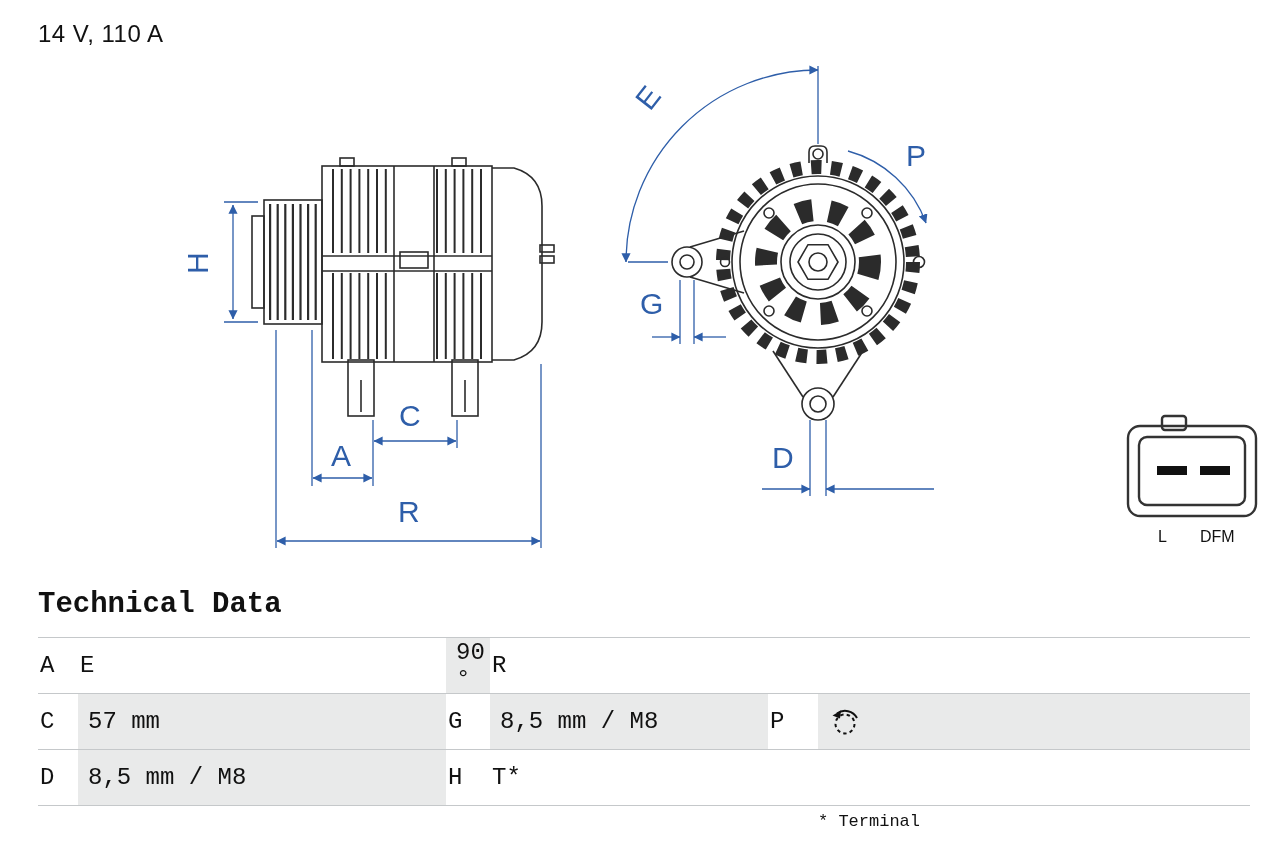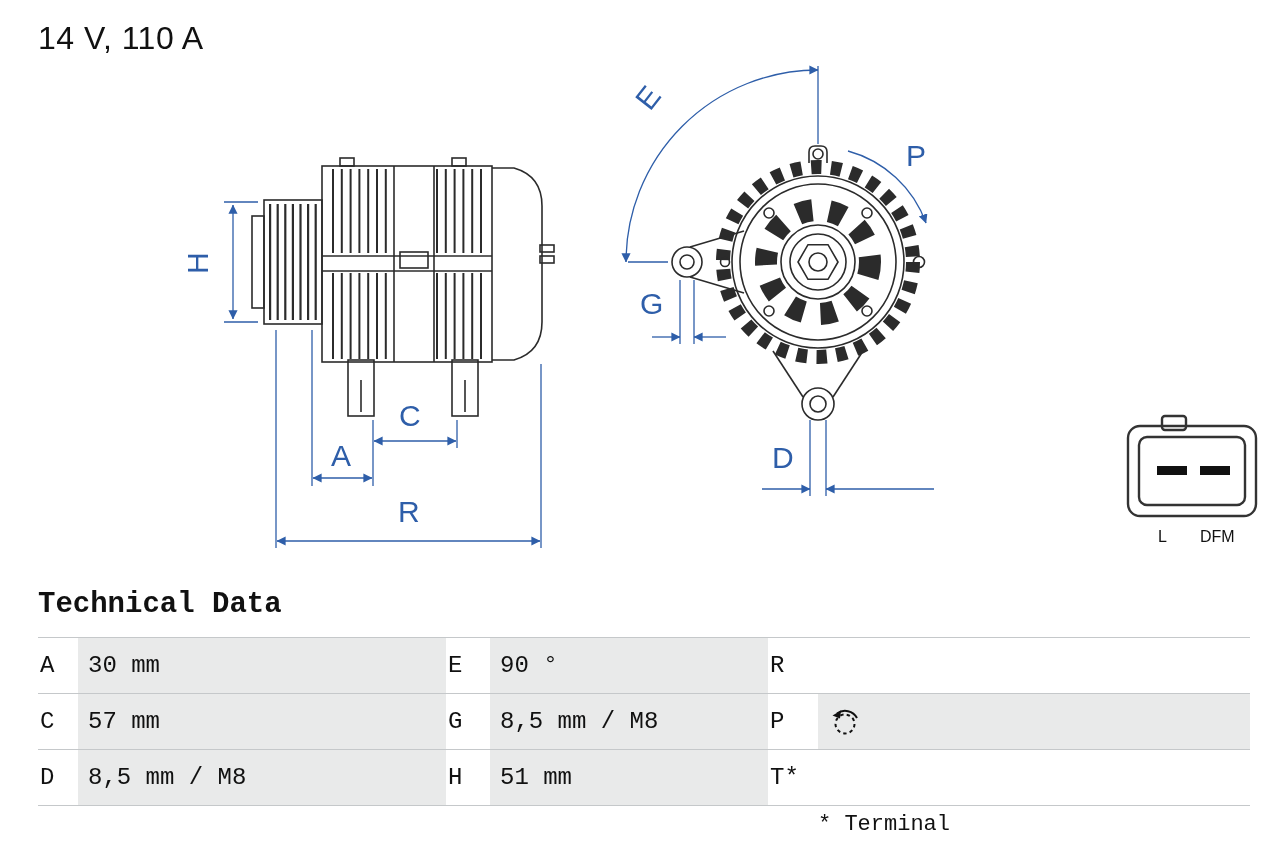--- a/index.html
+++ b/index.html
@@ -12,21 +12,21 @@
   body {
     position: relative;
     width: 1280px;
     height: 853px;
     overflow: hidden;
   }
   .page-title {
     position: absolute;
     left: 38px;
     top: 20px;
-    font-size: 32px;
+    font-size: 24px;
     font-weight: 400;
     letter-spacing: 0.5px;
   }
   .drawing {
     position: absolute;
     left: 0;
     top: 0;
   }
   .bottom {
     position: absolute;
@@ -61,21 +61,21 @@
     background: #fff;
     padding-left: 2px;
   }
   .cell.val {
     background: #e9eaea;
     padding-left: 10px;
   }
   .footnote {
     margin-left: 780px;
     margin-top: 6px;
-    font-size: 22px;
+    font-size: 17px;
   }
 </style>
 </head>
 <body>
 
 <div class="page-title">14 V, 110 A</div>
 
 <svg class="drawing" width="1280" height="570" viewBox="0 0 1280 570">
   <defs>
     <marker id="arr" viewBox="0 0 10 10" refX="9.5" refY="5" markerWidth="7" markerHeight="7" orient="auto-start-reverse">
@@ -206,21 +206,20 @@
     <text x="1200" y="542">DFM</text>
   </g>
 </svg>
 
 <section class="bottom">
   <h1 class="heading">Technical Data</h1>
 
   <div class="table">
     <div class="t-row">
       <div class="cell key">A</div>
-      <div class="cell val">30 mm</div>
       <div class="cell key">E</div>
       <div class="cell val">90 °</div>
       <div class="cell key">R</div>
     </div>
     <div class="t-row">
       <div class="cell key">C</div>
       <div class="cell val">57 mm</div>
       <div class="cell key">G</div>
       <div class="cell val">8,5 mm / M8</div>
       <div class="cell key">P</div>
@@ -229,19 +228,18 @@
           <circle cx="17" cy="18" r="9.5" fill="none" stroke="#111" stroke-width="2" stroke-dasharray="3.4 3.2"></circle>
           <path d="M29 12 A 13.5 13.5 0 0 0 9 7.5" fill="none" stroke="#111" stroke-width="2"></path>
           <polygon points="4.5,9.5 13,4.5 12,12.5" fill="#111"></polygon>
         </svg>
       </div>
     </div>
     <div class="t-row">
       <div class="cell key">D</div>
       <div class="cell val">8,5 mm / M8</div>
       <div class="cell key">H</div>
-      <div class="cell val">51 mm</div>
       <div class="cell key">T*</div>
     </div>
   </div>
 
   <div class="footnote">* Terminal</div>
 </section>
 
 </body></html>

